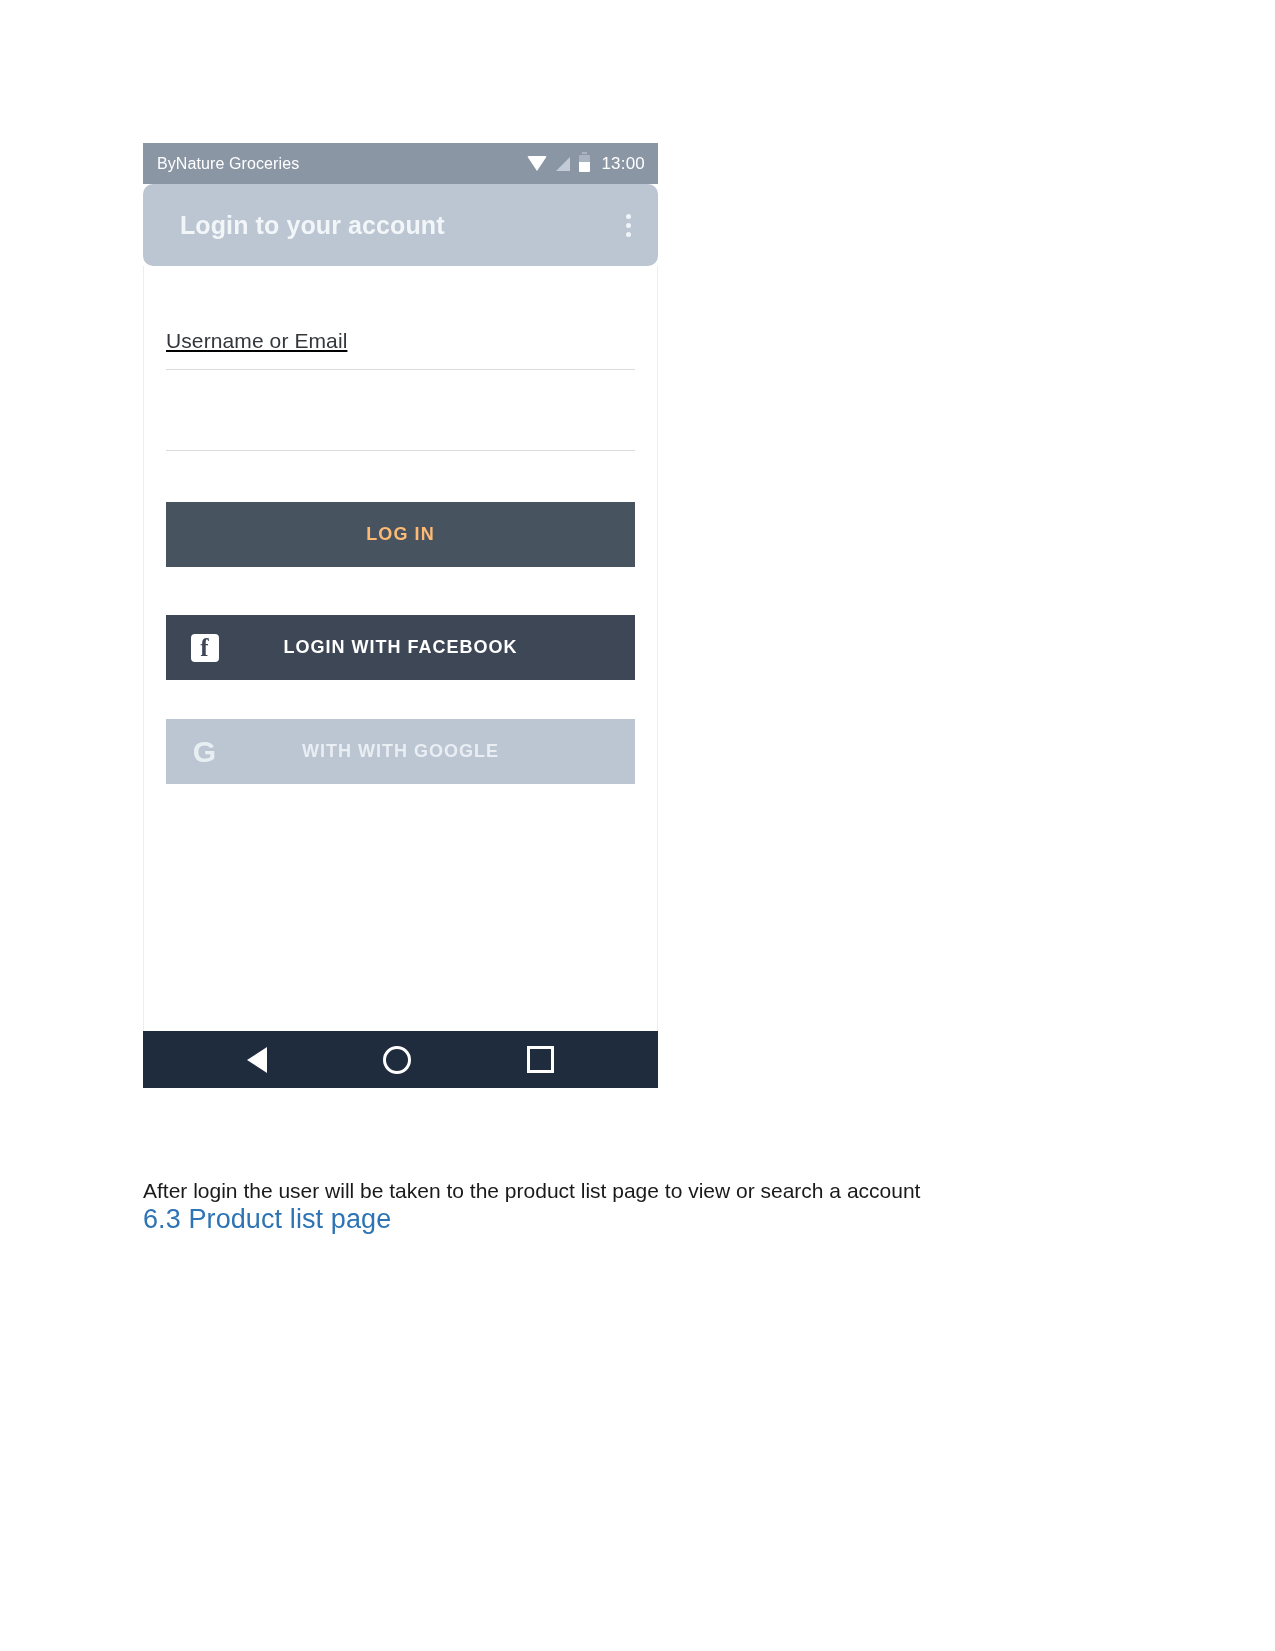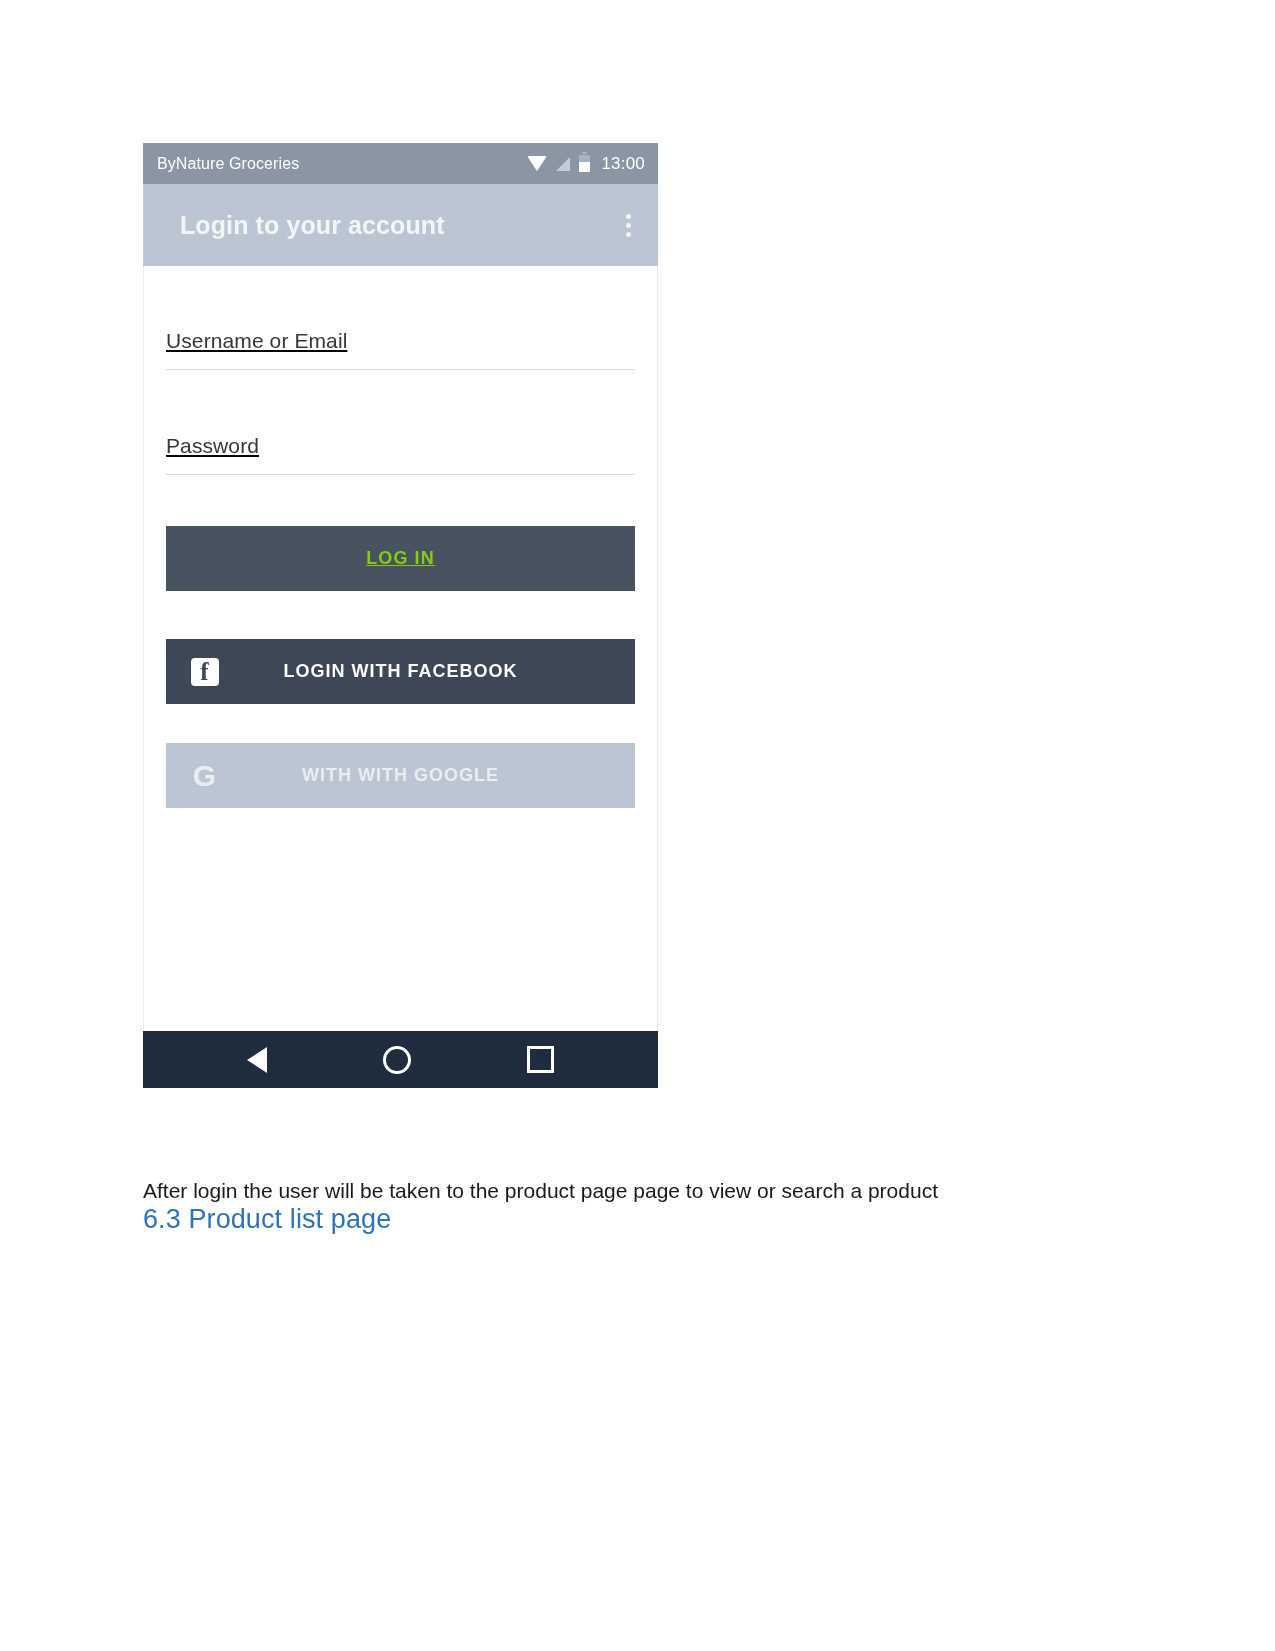--- a/index.html
+++ b/index.html
@@ -88,20 +88,21 @@
   }
 
   
   .appbar {
     height: 82px;
     background: #bcc6d2;
     display: flex;
     align-items: center;
     padding: 0 18px 0 37px;
     box-sizing: border-box;
+    border-radius: 10px;
   }
   .appbar .title {
     flex: 1;
     color: #f3f6f9;
     font-size: 25px;
     font-weight: bold;
     letter-spacing: .1px;
   }
   .overflow-dots {
     width: 24px;
@@ -156,25 +157,24 @@
     display: flex;
     align-items: center;
     justify-content: center;
     box-sizing: border-box;
     cursor: pointer;
     user-select: none;
   }
   .btn-login {
     margin-top: 51px;
     background: #485360;
-    color: #84cc16;
+    color: #fdba74;
     font-size: 18px;
     font-weight: bold;
     letter-spacing: 1.1px;
-    text-decoration: underline;
   }
 
   .or-row {
     margin-top: 54px;
     display: flex;
     align-items: center;
     gap: 18px;
   }
   .or-row .rule {
     flex: 1;
@@ -306,21 +306,20 @@
     </div>
 
     <div class="app-body">
 
       <div class="field f-user">
         <div class="flabel">Username or Email</div>
         <div class="fline"></div>
       </div>
 
       <div class="field f-pass">
-        <div class="flabel">Password</div>
         <div class="fline"></div>
       </div>
 
       <div class="btn btn-login">LOG IN</div>
 
 
       <div class="btn btn-social btn-fb">
         <span class="social-icon">
           <span class="fb-badge">f</span>
         </span>
@@ -338,15 +337,15 @@
 
     <div class="navbar">
       <span class="nav-back"></span>
       <span class="nav-home"></span>
       <span class="nav-recents"></span>
     </div>
 
   </div>
 
   <div class="doc-heading">6.3 Product list page</div>
-  <div class="doc-para">After login the user will be taken to the product page page to view or search a product</div>
+  <div class="doc-para">After login the user will be taken to the product list page to view or search a account</div>
 
 </div>
 
 </body></html>

